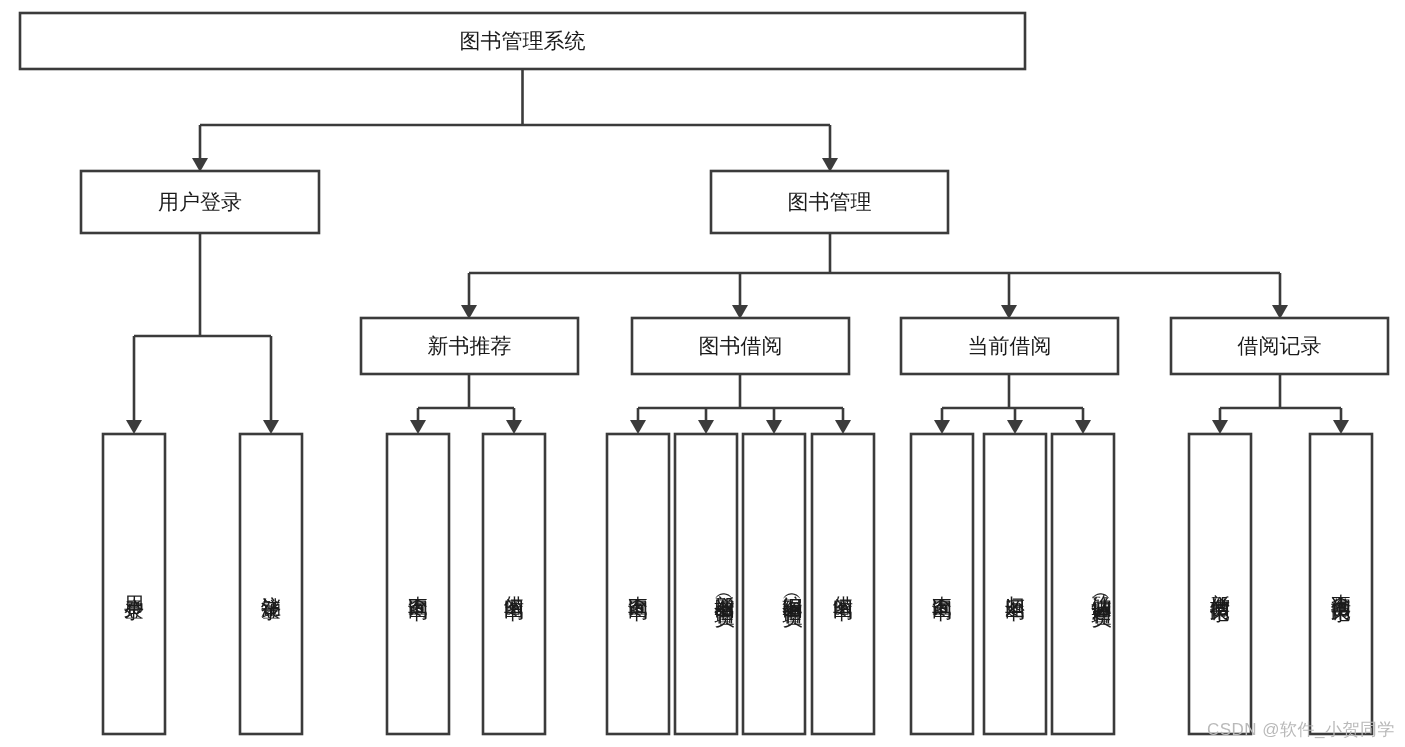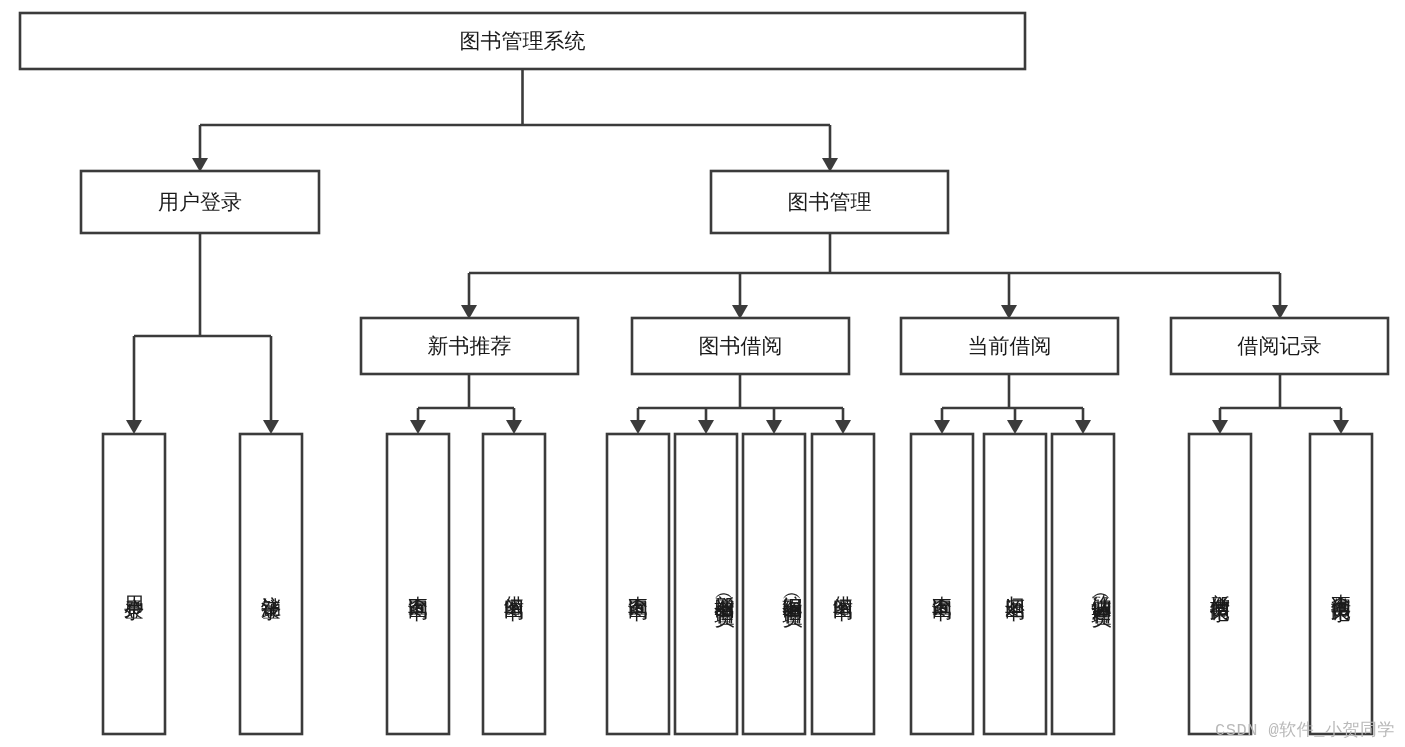--- a/index.html
+++ b/index.html
@@ -61,21 +61,21 @@
     display: flex;
     align-items: center;
     justify-content: center;
     white-space: nowrap;
     pointer-events: none;
   }
   #watermark {
     position: absolute;
     right: 10px;
     bottom: 6px;
-    font-family: Liberation Mono, monospace;
+    font-family: Liberation Sans, sans-serif;
     font-size: 17px;
     color: #b9b9b9;
     letter-spacing: 0.5px;
     white-space: nowrap;
   }
 </style>
 </head>
 <body>
 
 <div id="diagram-root">

